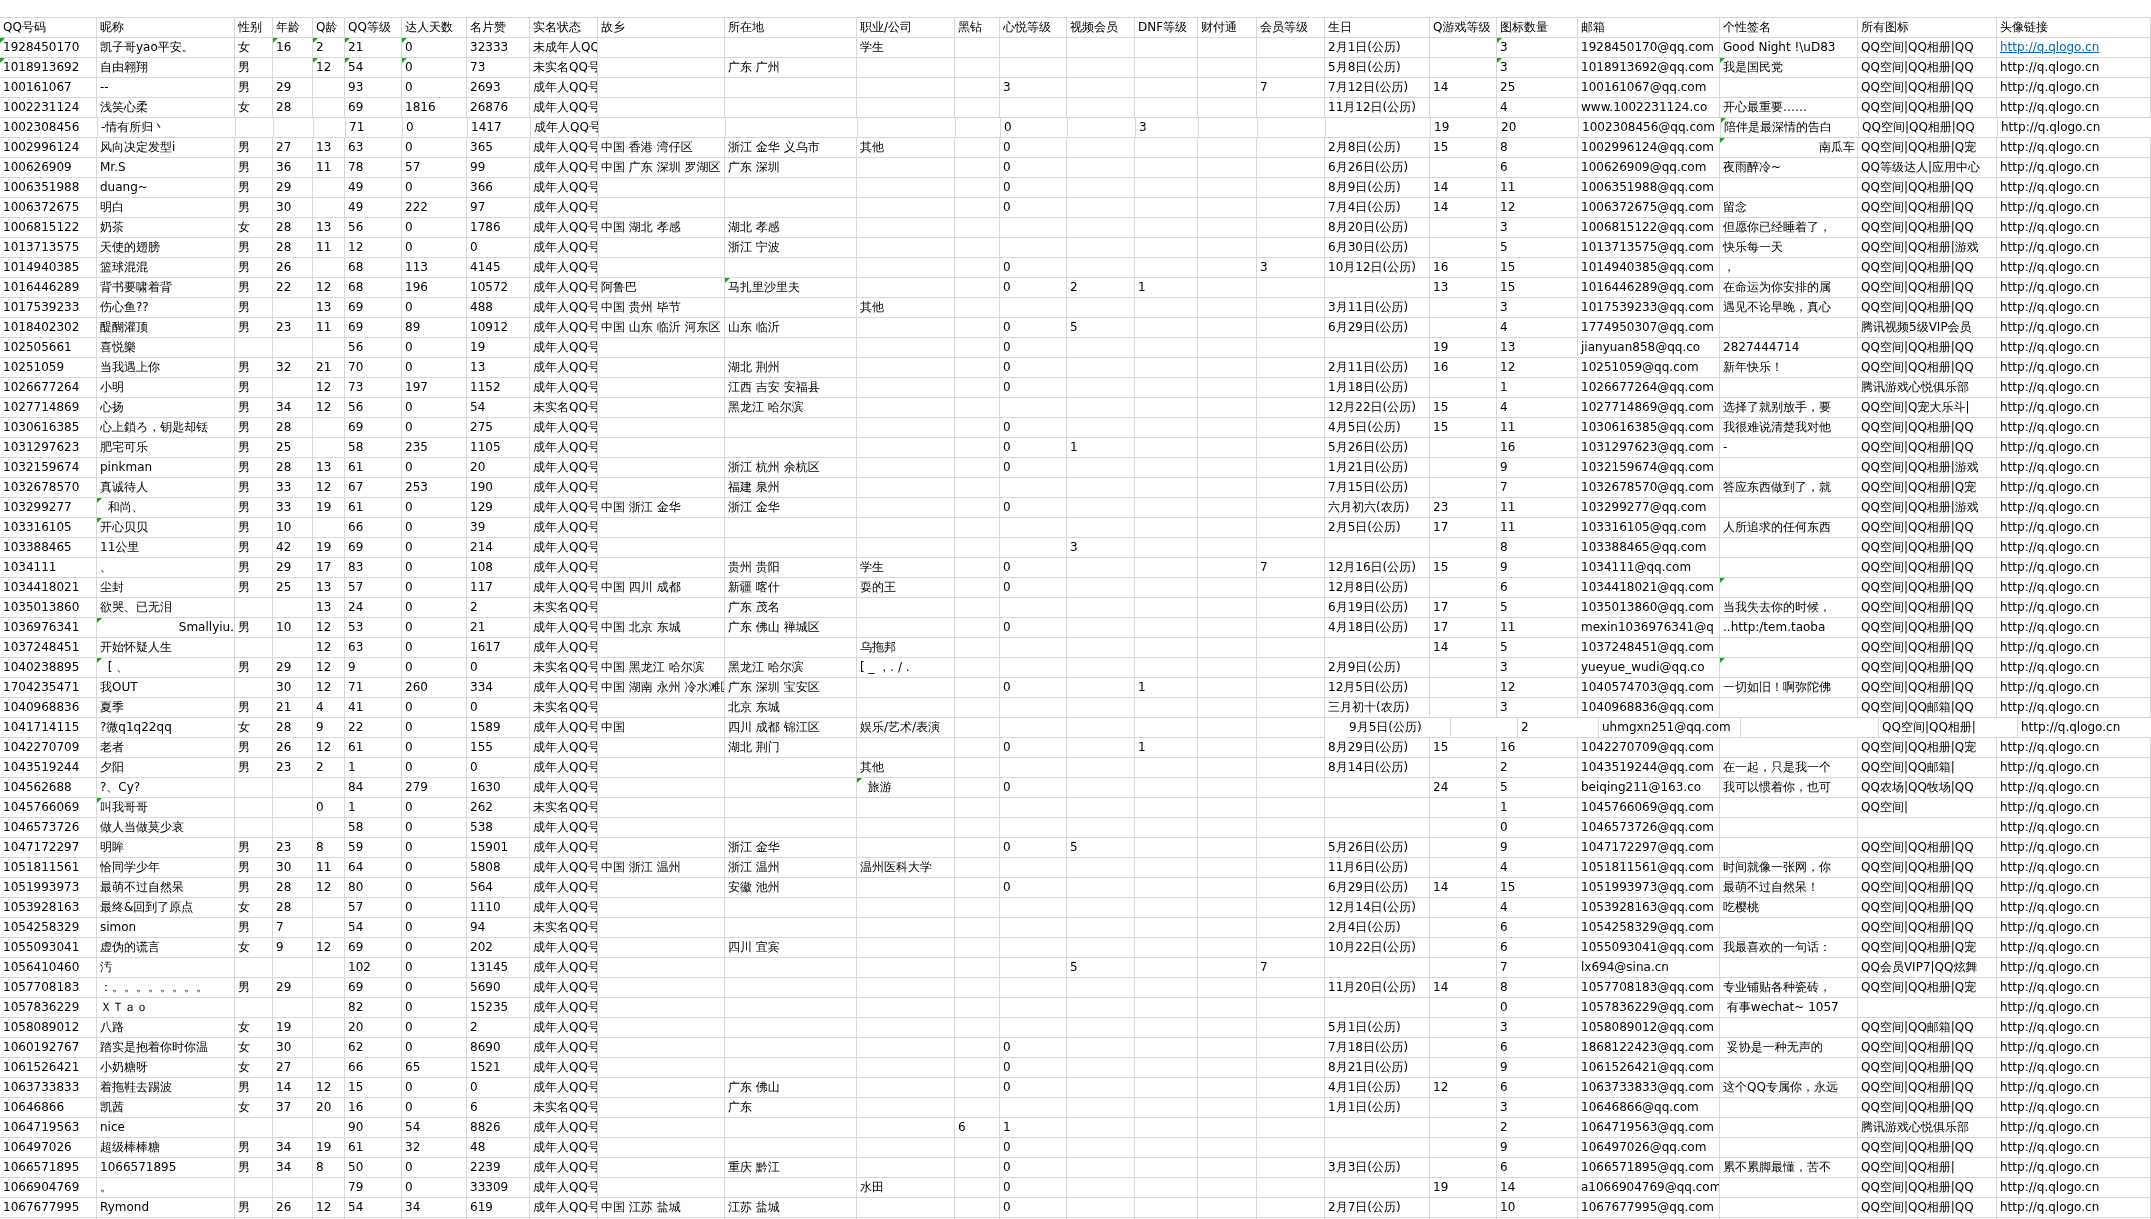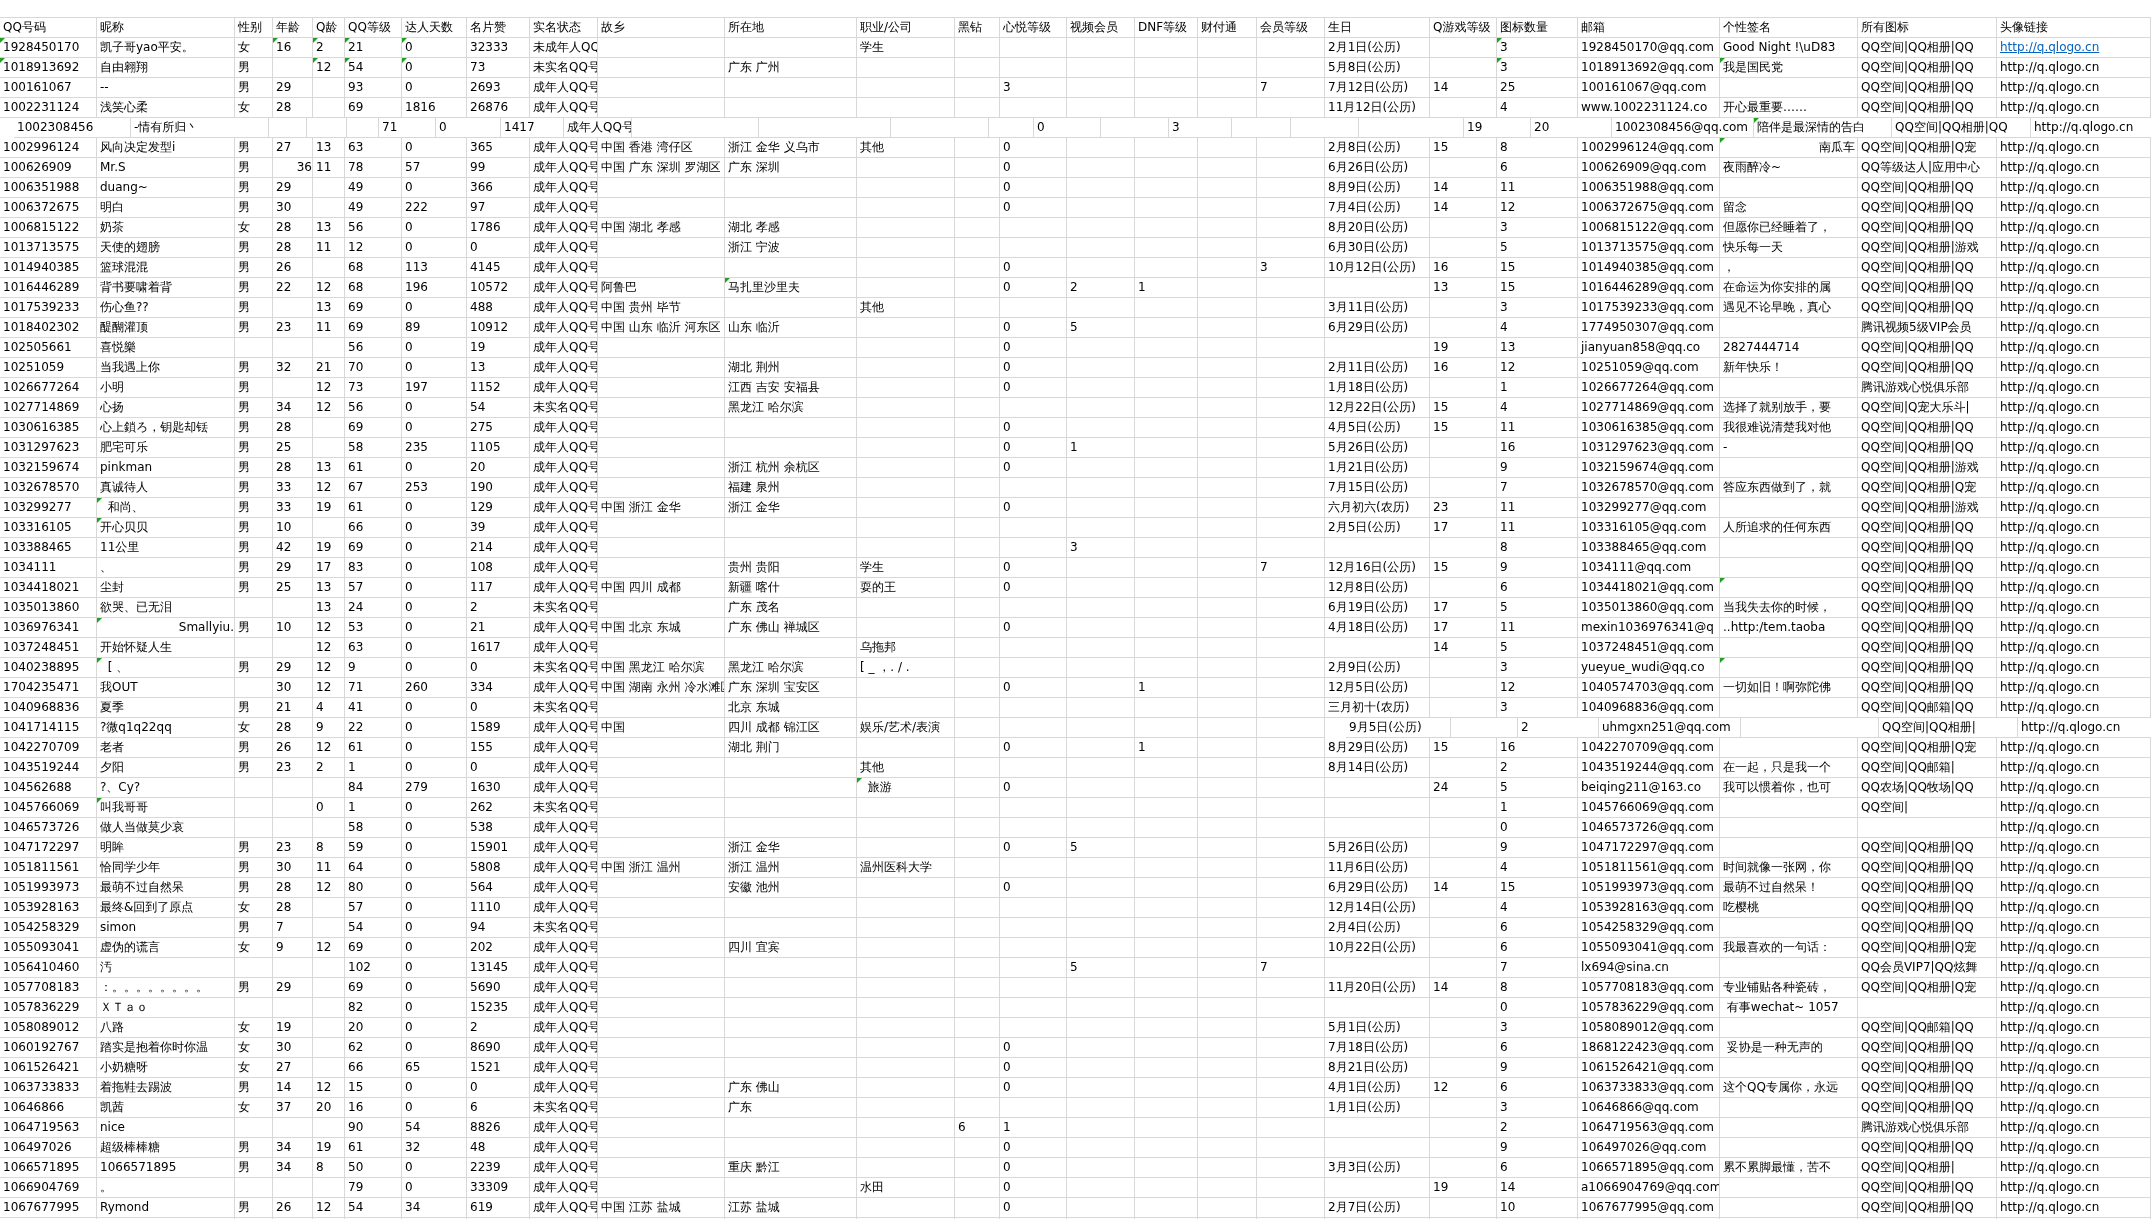--- a/index.html
+++ b/index.html
@@ -151,21 +151,21 @@
       <div class="cell" style="width: 68px;"></div>
       <div class="cell" style="width: 105px;">11月12日(公历)</div>
       <div class="cell" style="width: 67px;"></div>
       <div class="cell" style="width: 81px;">4</div>
       <div class="cell" style="width: 142px;">www.1002231124.co</div>
       <div class="cell" style="width: 138px;">开心最重要……</div>
       <div class="cell" style="width: 139px;">QQ空间|QQ相册|QQ</div>
       <div class="cell" style="width: 154px;">http://q.qlogo.cn</div>
     </div>
     <div class="row">
-      <div class="cell" style="width: 117px; margin-left: 14px;">1002308456</div>
+      <div class="cell" style="width: 98px;">1002308456</div>
       <div class="cell" style="width: 138px;">-情有所归丶</div>
       <div class="cell" style="width: 38px;"></div>
       <div class="cell" style="width: 40px;"></div>
       <div class="cell" style="width: 32px;"></div>
       <div class="cell" style="width: 57px;">71</div>
       <div class="cell" style="width: 65px;">0</div>
       <div class="cell" style="width: 63px;">1417</div>
       <div class="cell" style="width: 68px;">成年人QQ号</div>
       <div class="cell" style="width: 127px;"></div>
       <div class="cell" style="width: 132px;"></div>
@@ -208,21 +208,21 @@
       <div class="cell" style="width: 81px;">8</div>
       <div class="cell" style="width: 142px;">1002996124@qq.com</div>
       <div class="cell gt ra" style="width: 138px;">南瓜车</div>
       <div class="cell" style="width: 139px;">QQ空间|QQ相册|Q宠</div>
       <div class="cell" style="width: 154px;">http://q.qlogo.cn</div>
     </div>
     <div class="row">
       <div class="cell" style="width: 97px;">100626909</div>
       <div class="cell" style="width: 138px;">Mr.S</div>
       <div class="cell" style="width: 38px;">男</div>
-      <div class="cell" style="width: 40px; text-align: right;">36</div>
+      <div class="cell" style="width: 40px;">36</div>
       <div class="cell" style="width: 32px;">11</div>
       <div class="cell" style="width: 57px;">78</div>
       <div class="cell" style="width: 65px;">57</div>
       <div class="cell" style="width: 63px;">99</div>
       <div class="cell" style="width: 68px;">成年人QQ号</div>
       <div class="cell" style="width: 127px;">中国 广东 深圳 罗湖区</div>
       <div class="cell" style="width: 132px;">广东 深圳</div>
       <div class="cell" style="width: 98px;"></div>
       <div class="cell" style="width: 45px;"></div>
       <div class="cell" style="width: 67px;">0</div>

